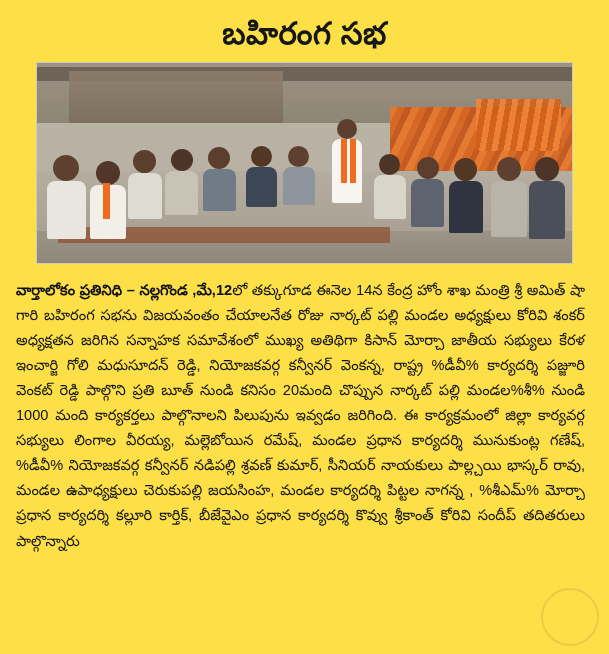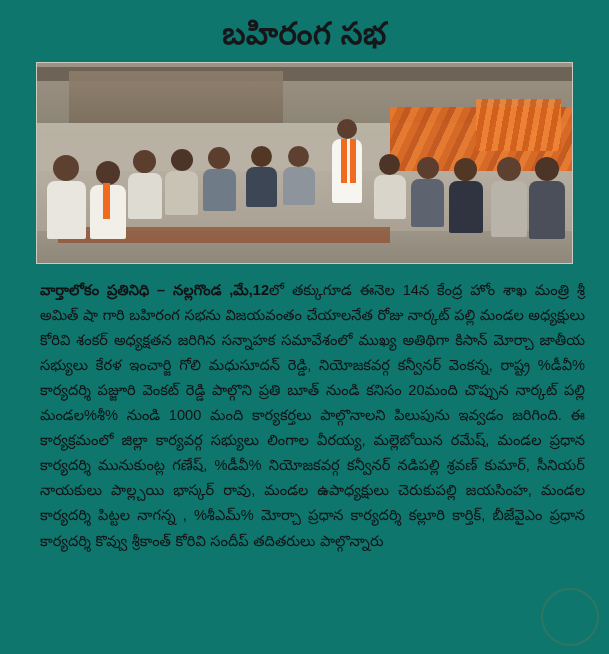--- a/index.html
+++ b/index.html
@@ -10,21 +10,21 @@
     width: 609px;
     height: 654px;
     background: #ffffff;
     font-family: "Liberation Sans", sans-serif;
     overflow: hidden;
   }
   .page {
     position: relative;
     width: 609px;
     height: 654px;
-    background: #0f766e;
+    background: #fde047;
     box-sizing: border-box;
   }
   .headline {
     text-align: center;
     font-family: "Liberation Sans", sans-serif;
     font-size: 31px;
     font-weight: bold;
     color: #16161a;
     letter-spacing: 0.5px;
     padding-top: 16px;
@@ -92,21 +92,21 @@
   .person .body {
     width: 150%;
     margin-left: -25%;
     border-radius: 8px 8px 2px 2px;
   }
   .ph-speaker-scarf {
     position: absolute;
     background: #f06a20;
   }
   .caption-body {
-    margin: 14px 24px 0 40px;
+    margin: 14px 24px 0 16px;
     font-family: "Liberation Sans", sans-serif;
     font-size: 14.6px;
     line-height: 1.72;
     color: #111114;
     text-align: justify;
     text-justify: inter-word;
     word-spacing: 0.5px;
   }
   .byline {
     font-weight: bold;

